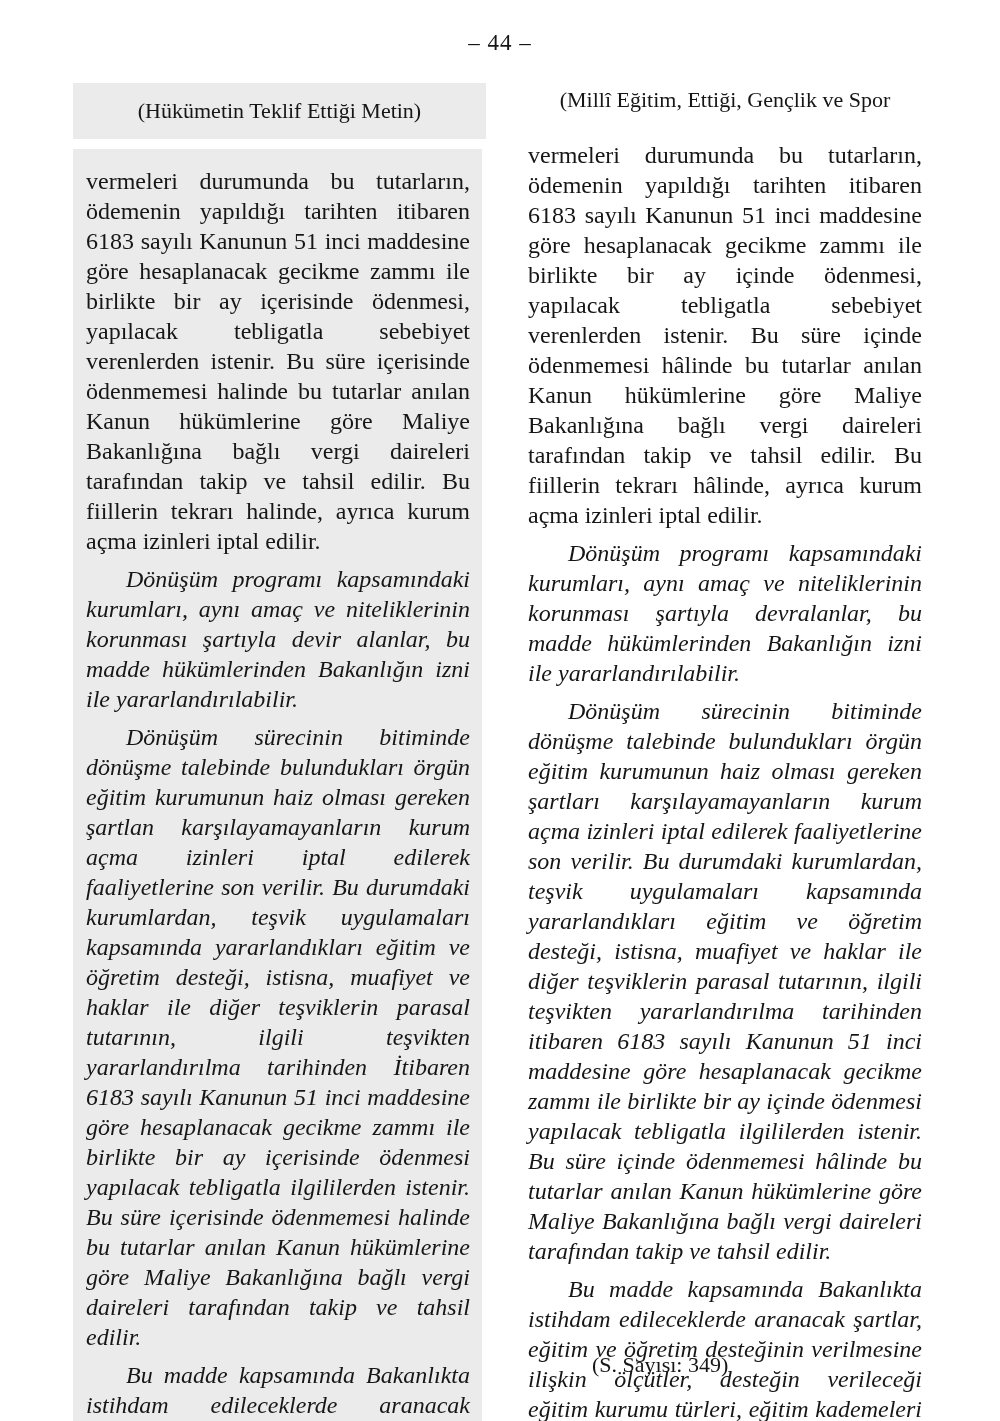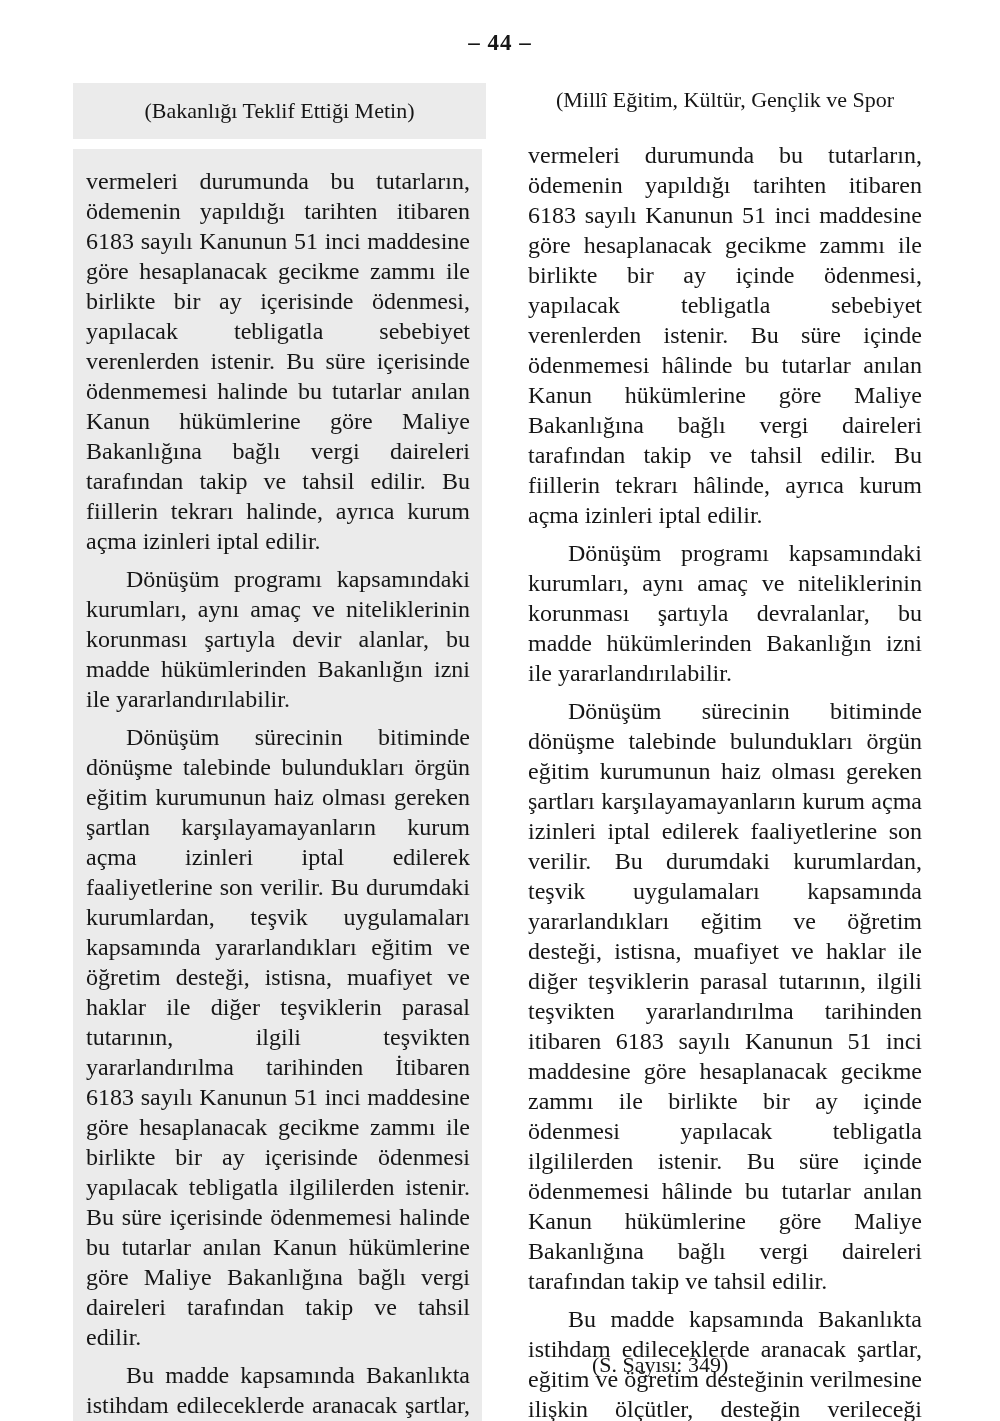--- a/index.html
+++ b/index.html
@@ -16,21 +16,21 @@
     color: var(--text, #161616);
     overflow: hidden;
   }
   .page-number {
     position: absolute;
     top: 30px;
     left: 0;
     width: 1000px;
     text-align: center;
     font-size: 23px;
-    font-weight: bold;
+    font-weight: normal;
     letter-spacing: 1px;
   }
   
   .col-left {
     position: absolute;
     left: 73px;
     top: 83px;
     width: 413px;
   }
   .col-left .col-header {
@@ -69,20 +69,21 @@
   
   .para {
     margin: 8px;
     font-size: 24px;
     line-height: 30px;
     text-align: justify;
     text-align-last: left;
   }
   .para.indent {
     text-indent: 40px;
+    font-style: italic;
   }
   
   .footer {
     position: absolute;
     top: 1352px;
     left: 0;
     width: 1000px;
     height: 32px;
     font-size: 22px;
   }
@@ -96,32 +97,32 @@
   }
 </style>
 </head>
 <body>
 
 <div class="page">
 
   <div class="page-number">– 44 –</div>
 
   <div class="col-left">
-    <div class="col-header">(Bakanlığı Teklif Ettiği Metin)</div>
+    <div class="col-header">(Hükümetin Teklif Ettiği Metin)</div>
     <div class="col-body">
       <p class="para">vermeleri durumunda bu tutarların, ödemenin yapıldığı tarihten itibaren 6183 sayılı Kanunun 51 inci maddesine göre hesaplanacak gecikme zammı ile birlikte bir ay içerisinde ödenmesi, yapılacak tebligatla sebebiyet verenlerden istenir. Bu süre içerisinde ödenmemesi halinde bu tutarlar anılan Kanun hükümlerine göre Maliye Bakanlığına bağlı vergi daireleri tarafından takip ve tahsil edilir. Bu fiillerin tekrarı halinde, ayrıca kurum açma izinleri iptal edilir.</p>
       <p class="para indent">Dönüşüm programı kapsamındaki kurumları, aynı amaç ve niteliklerinin korunması şartıyla devir alanlar, bu madde hükümlerinden Bakanlığın izni ile yararlandırılabilir.</p>
       <p class="para indent">Dönüşüm sürecinin bitiminde dönüşme talebinde bulundukları örgün eğitim kurumunun haiz olması gereken şartlan karşılayamayanların kurum açma izinleri iptal edilerek faaliyetlerine son verilir. Bu durumdaki kurumlardan, teşvik uygulamaları kapsamında yararlandıkları eğitim ve öğretim desteği, istisna, muafiyet ve haklar ile diğer teşviklerin parasal tutarının, ilgili teşvikten yararlandırılma tarihinden İtibaren 6183 sayılı Kanunun 51 inci maddesine göre hesaplanacak gecikme zammı ile birlikte bir ay içerisinde ödenmesi yapılacak tebligatla ilgililerden istenir. Bu süre içerisinde ödenmemesi halinde bu tutarlar anılan Kanun hükümlerine göre Maliye Bakanlığına bağlı vergi daireleri tarafından takip ve tahsil edilir.</p>
       <p class="para indent">Bu madde kapsamında Bakanlıkta istihdam edileceklerde aranacak şartlar, eğitim ve öğretim desteğinin verilmesine ilişkin ölçütler, desteğin verileceği eğitim kurumu türleri, eğitim kademeleri ve kurumlar itibarıyla verilecek destek tutarları, eğitim ve öğretim desteğinin kontrol ve denetimi ile bu maddenin uygulanmasına ilişkin diğer usûl ve esaslar Maliye Bakanlığı ve Bakanlıkça müştereken hazırlanan yönetmelikle belirlenir.”</p>
     </div>
   </div>
 
   <div class="col-right">
     <div class="col-header">
-      <div>(Millî Eğitim, Kültür, Gençlik ve Spor</div>
+      <div>(Millî Eğitim, Ettiği, Gençlik ve Spor</div>
     </div>
     <div class="col-body">
       <p class="para">vermeleri durumunda bu tutarların, ödemenin yapıldığı tarihten itibaren 6183 sayılı Kanunun 51 inci maddesine göre hesaplanacak gecikme zammı ile birlikte bir ay içinde ödenmesi, yapılacak tebligatla sebebiyet verenlerden istenir. Bu süre içinde ödenmemesi hâlinde bu tutarlar anılan Kanun hükümlerine göre Maliye Bakanlığına bağlı vergi daireleri tarafından takip ve tahsil edilir. Bu fiillerin tekrarı hâlinde, ayrıca kurum açma izinleri iptal edilir.</p>
       <p class="para indent">Dönüşüm programı kapsamındaki kurumları, aynı amaç ve niteliklerinin korunması şartıyla devralanlar, bu madde hükümlerinden Bakanlığın izni ile yararlandırılabilir.</p>
       <p class="para indent">Dönüşüm sürecinin bitiminde dönüşme talebinde bulundukları örgün eğitim kurumunun haiz olması gereken şartları karşılayamayanların kurum açma izinleri iptal edilerek faaliyetlerine son verilir. Bu durumdaki kurumlardan, teşvik uygulamaları kapsamında yararlandıkları eğitim ve öğretim desteği, istisna, muafiyet ve haklar ile diğer teşviklerin parasal tutarının, ilgili teşvikten yararlandırılma tarihinden itibaren 6183 sayılı Kanunun 51 inci maddesine göre hesaplanacak gecikme zammı ile birlikte bir ay içinde ödenmesi yapılacak tebligatla ilgililerden istenir. Bu süre içinde ödenmemesi hâlinde bu tutarlar anılan Kanun hükümlerine göre Maliye Bakanlığına bağlı vergi daireleri tarafından takip ve tahsil edilir.</p>
       <p class="para indent">Bu madde kapsamında Bakanlıkta istihdam edileceklerde aranacak şartlar, eğitim ve öğretim desteğinin verilmesine ilişkin ölçütler, desteğin verileceği eğitim kurumu türleri, eğitim kademeleri ve kurumlar itibarıyla verilecek destek tutarları, eğitim ve öğretim desteğinin kontrol ve denetimi ile bu maddenin uygulanmasına ilişkin diğer usul ve esaslar Maliye Bakanlığı ve Bakanlıkça müştereken hazırlanan yönetmelikle belirlenir.”</p>
     </div>
   </div>
 
   <div class="footer">

